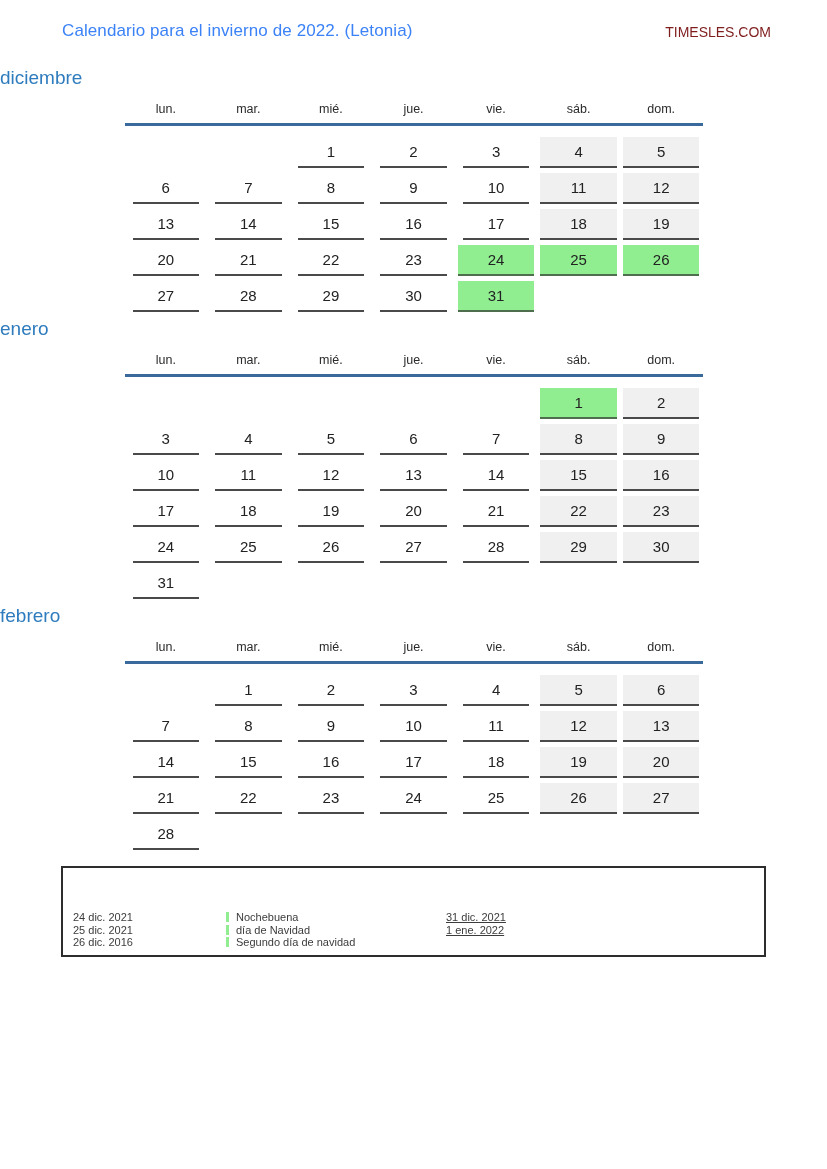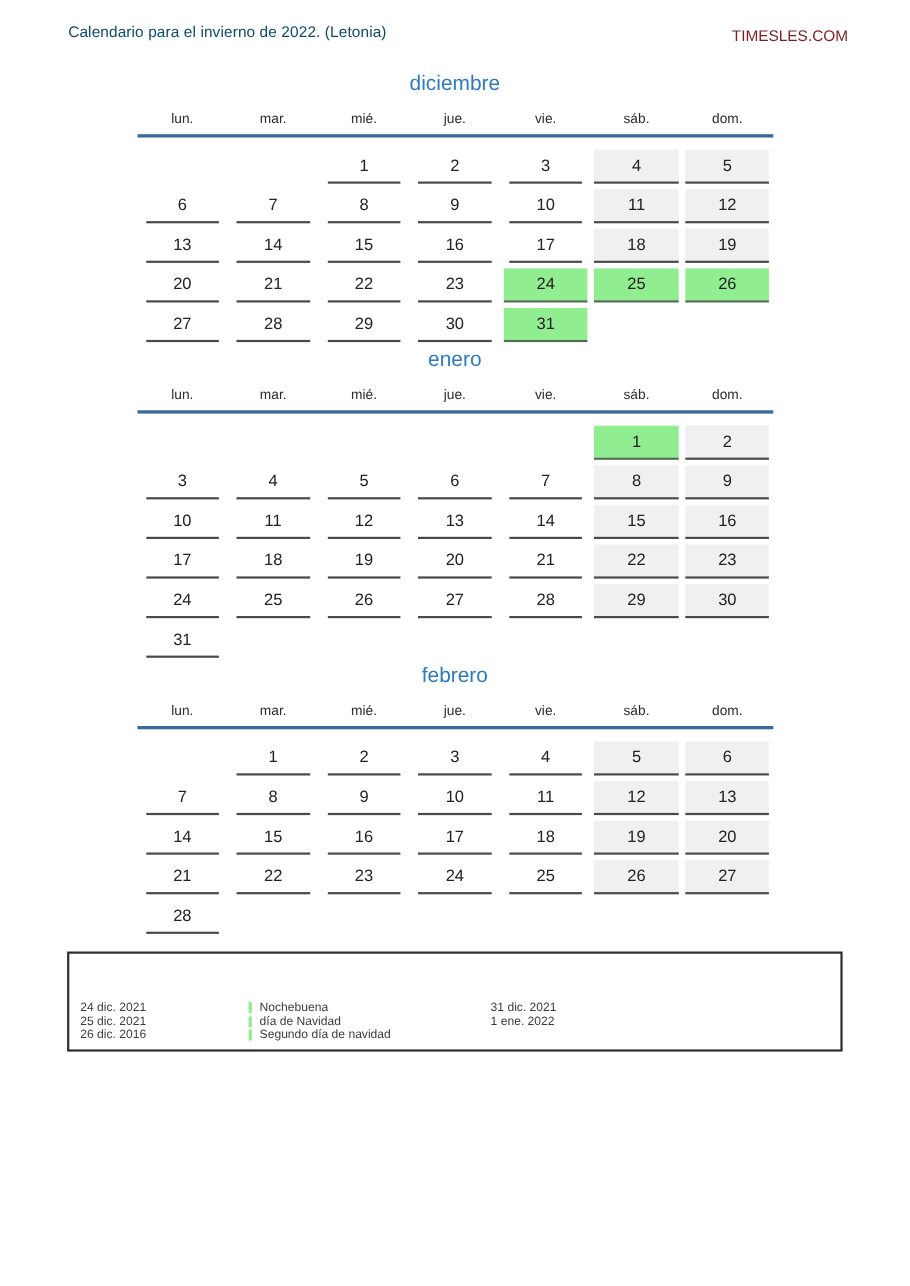--- a/index.html
+++ b/index.html
@@ -15,37 +15,36 @@
   }
 
   
   .page-header {
     display: flex;
     justify-content: space-between;
     align-items: flex-start;
     padding: 21px 56px 0 62px;
   }
   .page-title {
-    font-size: 14px;
+    font-size: 17px;
     font-weight: 400;
-    color: #0c4a6e;
+    color: #3b82f6;
     letter-spacing: 0.1px;
   }
   .site-link {
     font-size: 14px;
     color: #7f1d1d;
     text-decoration: none;
     margin-top: 3px;
   }
 
   
   .month { margin-top: 26px; }
   .month + .month { margin-top: 8px; }
   .month-title {
-    text-align: center;
     font-size: 19px;
     font-weight: 400;
     color: #2e7cbe;
     margin-bottom: 13px;
   }
   .cal { width: 578px; margin: 0 auto; }
   .weekday-row {
     display: grid;
     grid-template-columns: repeat(7, 1fr);
     margin-bottom: 7px;
@@ -93,21 +92,21 @@
     border: 2px solid #2d2d2d;
     padding: 7px 0 6px 10px;
     display: flex;
     font-size: 11px;
     color: #3c3c3c;
   }
   .legend-group { display: flex; }
   .legend-dates, .legend-labels { line-height: 12.5px; margin-top: 36px; }
   .g1-dates { width: 153px; }
   .g1-labels { width: 220px; }
-  .g2-dates { width: 128px; }
+  .g2-dates { width: 128px; text-decoration: underline; }
   .g2-labels { flex: 1; }
   .legend-date { white-space: nowrap; }
   .legend-label { white-space: nowrap; display: flex; align-items: center; }
   .legend-bar {
     display: inline-block;
     width: 3px;
     height: 10px;
     background: #90ee90;
     margin-right: 7px;
     flex: none;

